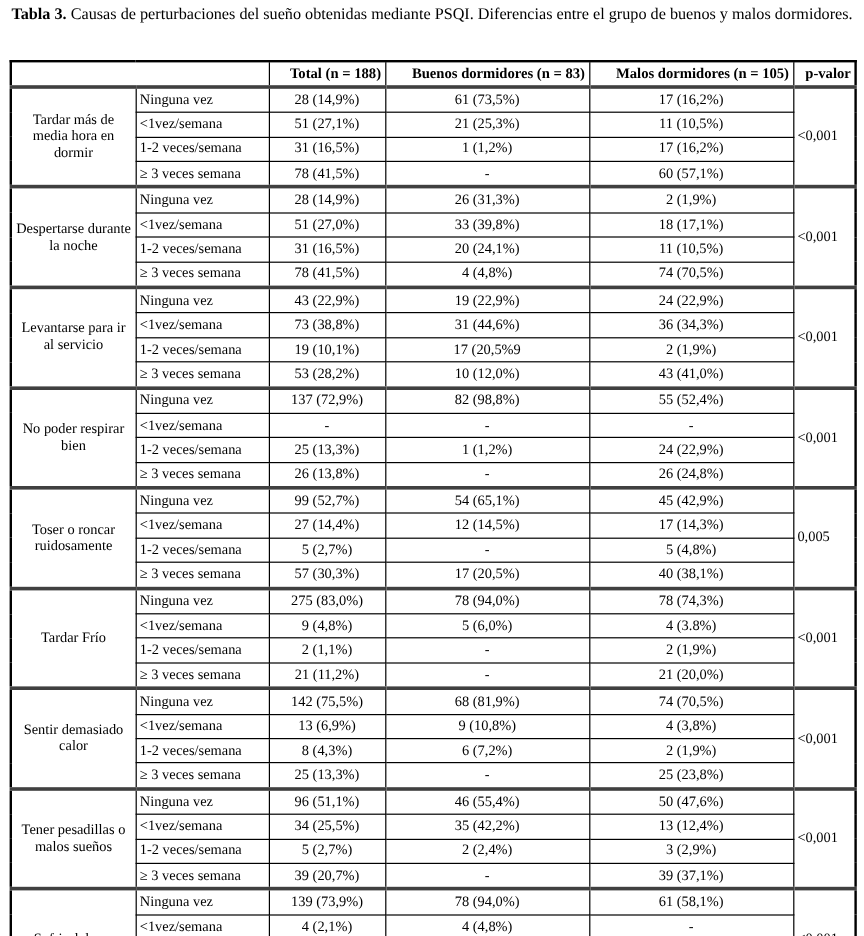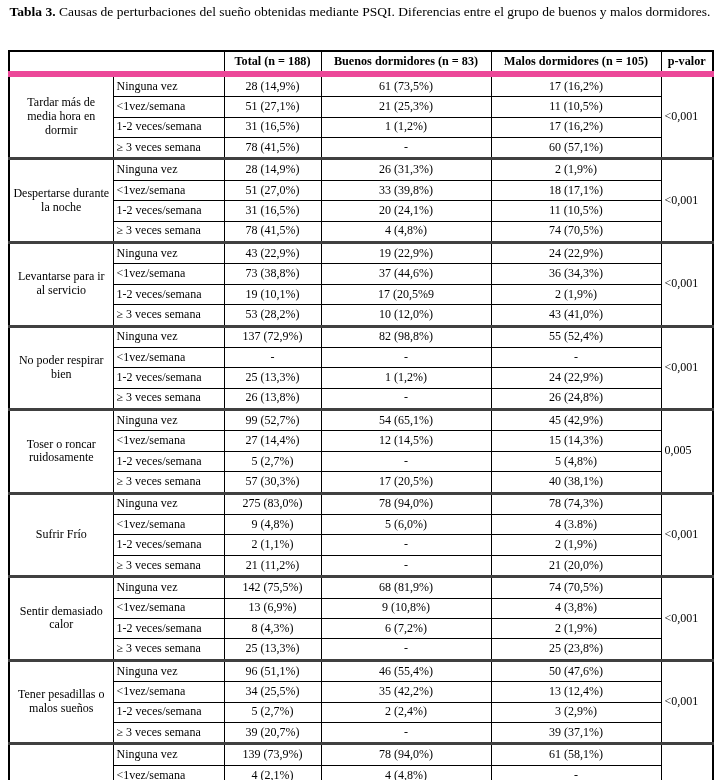--- a/index.html
+++ b/index.html
@@ -38,23 +38,23 @@
     border: 1px solid #000000;
     font-size: 12px;
     line-height: 1.15;
     padding: 1px 3px;
     overflow: hidden;
     background: #ffffff;
   }
   table.psqi thead th {
     font-weight: bold;
     font-size: 12.2px;
-    text-align: center;
+    text-align: right;
     height: 17px;
-    border-bottom: 6px solid #ec4899;
+    border-bottom: 2px solid #ec4899;
   }
   table.psqi td {
     height: 17.4px;
   }
   tr.group-start td {
     border-top: 3px solid #404040;
   }
   td.group-label {
     text-align: center;
     vertical-align: middle;
@@ -154,21 +154,21 @@
           <td rowspan="4" class="group-label">Levantarse para ir al servicio</td>
           <td class="freq-cell">Ninguna vez</td>
           <td class="value-cell">43 (22,9%)</td>
           <td class="value-cell">19 (22,9%)</td>
           <td class="value-cell">24 (22,9%)</td>
           <td rowspan="4" class="pvalue-cell">&lt;0,001</td>
         </tr>
         <tr>
           <td class="freq-cell">&lt;1vez/semana</td>
           <td class="value-cell">73 (38,8%)</td>
-          <td class="value-cell">37 (44,6%)</td>
+          <td class="value-cell">31 (44,6%)</td>
           <td class="value-cell">36 (34,3%)</td>
         </tr>
         <tr>
           <td class="freq-cell">1-2 veces/semana</td>
           <td class="value-cell">19 (10,1%)</td>
           <td class="value-cell">17 (20,5%9</td>
           <td class="value-cell">2 (1,9%)</td>
         </tr>
         <tr>
           <td class="freq-cell">≥ 3 veces semana</td>
@@ -207,36 +207,36 @@
           <td class="freq-cell">Ninguna vez</td>
           <td class="value-cell">99 (52,7%)</td>
           <td class="value-cell">54 (65,1%)</td>
           <td class="value-cell">45 (42,9%)</td>
           <td rowspan="4" class="pvalue-cell">0,005</td>
         </tr>
         <tr>
           <td class="freq-cell">&lt;1vez/semana</td>
           <td class="value-cell">27 (14,4%)</td>
           <td class="value-cell">12 (14,5%)</td>
-          <td class="value-cell">15 (14,3%)</td>
+          <td class="value-cell">17 (14,3%)</td>
         </tr>
         <tr>
           <td class="freq-cell">1-2 veces/semana</td>
           <td class="value-cell">5 (2,7%)</td>
           <td class="value-cell">-</td>
           <td class="value-cell">5 (4,8%)</td>
         </tr>
         <tr>
           <td class="freq-cell">≥ 3 veces semana</td>
           <td class="value-cell">57 (30,3%)</td>
           <td class="value-cell">17 (20,5%)</td>
           <td class="value-cell">40 (38,1%)</td>
         </tr>
         <tr class="group-start">
-          <td rowspan="4" class="group-label">Sufrir Frío</td>
+          <td rowspan="4" class="group-label">Tardar Frío</td>
           <td class="freq-cell">Ninguna vez</td>
           <td class="value-cell">275 (83,0%)</td>
           <td class="value-cell">78 (94,0%)</td>
           <td class="value-cell">78 (74,3%)</td>
           <td rowspan="4" class="pvalue-cell">&lt;0,001</td>
         </tr>
         <tr>
           <td class="freq-cell">&lt;1vez/semana</td>
           <td class="value-cell">9 (4,8%)</td>
           <td class="value-cell">5 (6,0%)</td>

